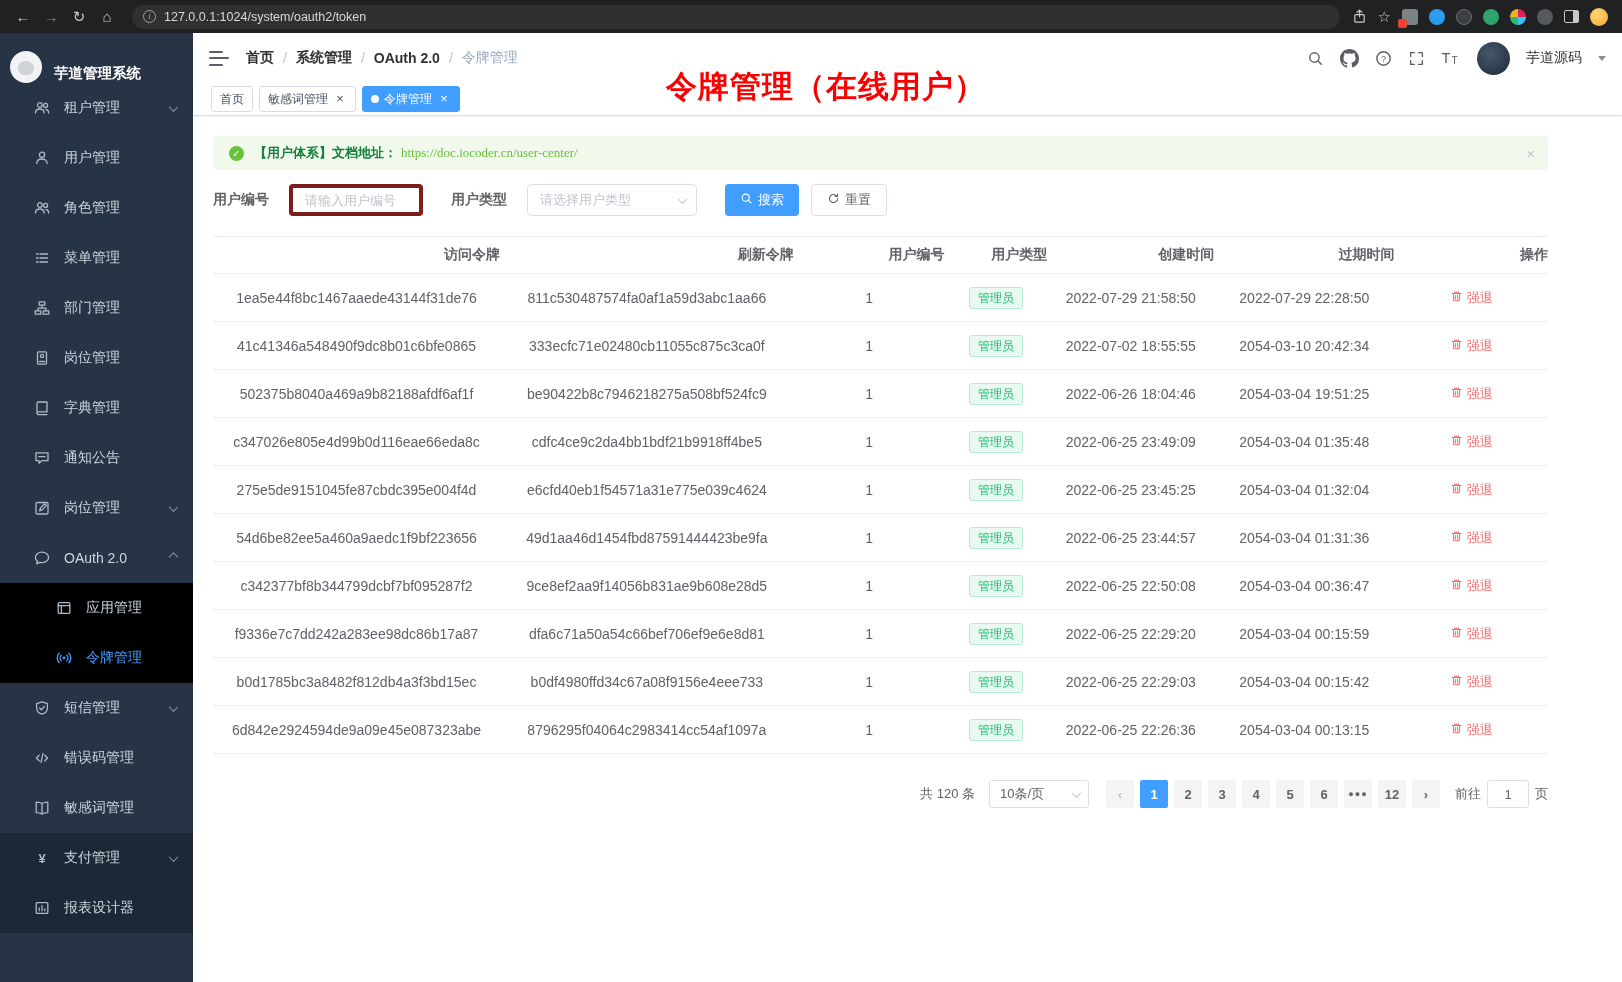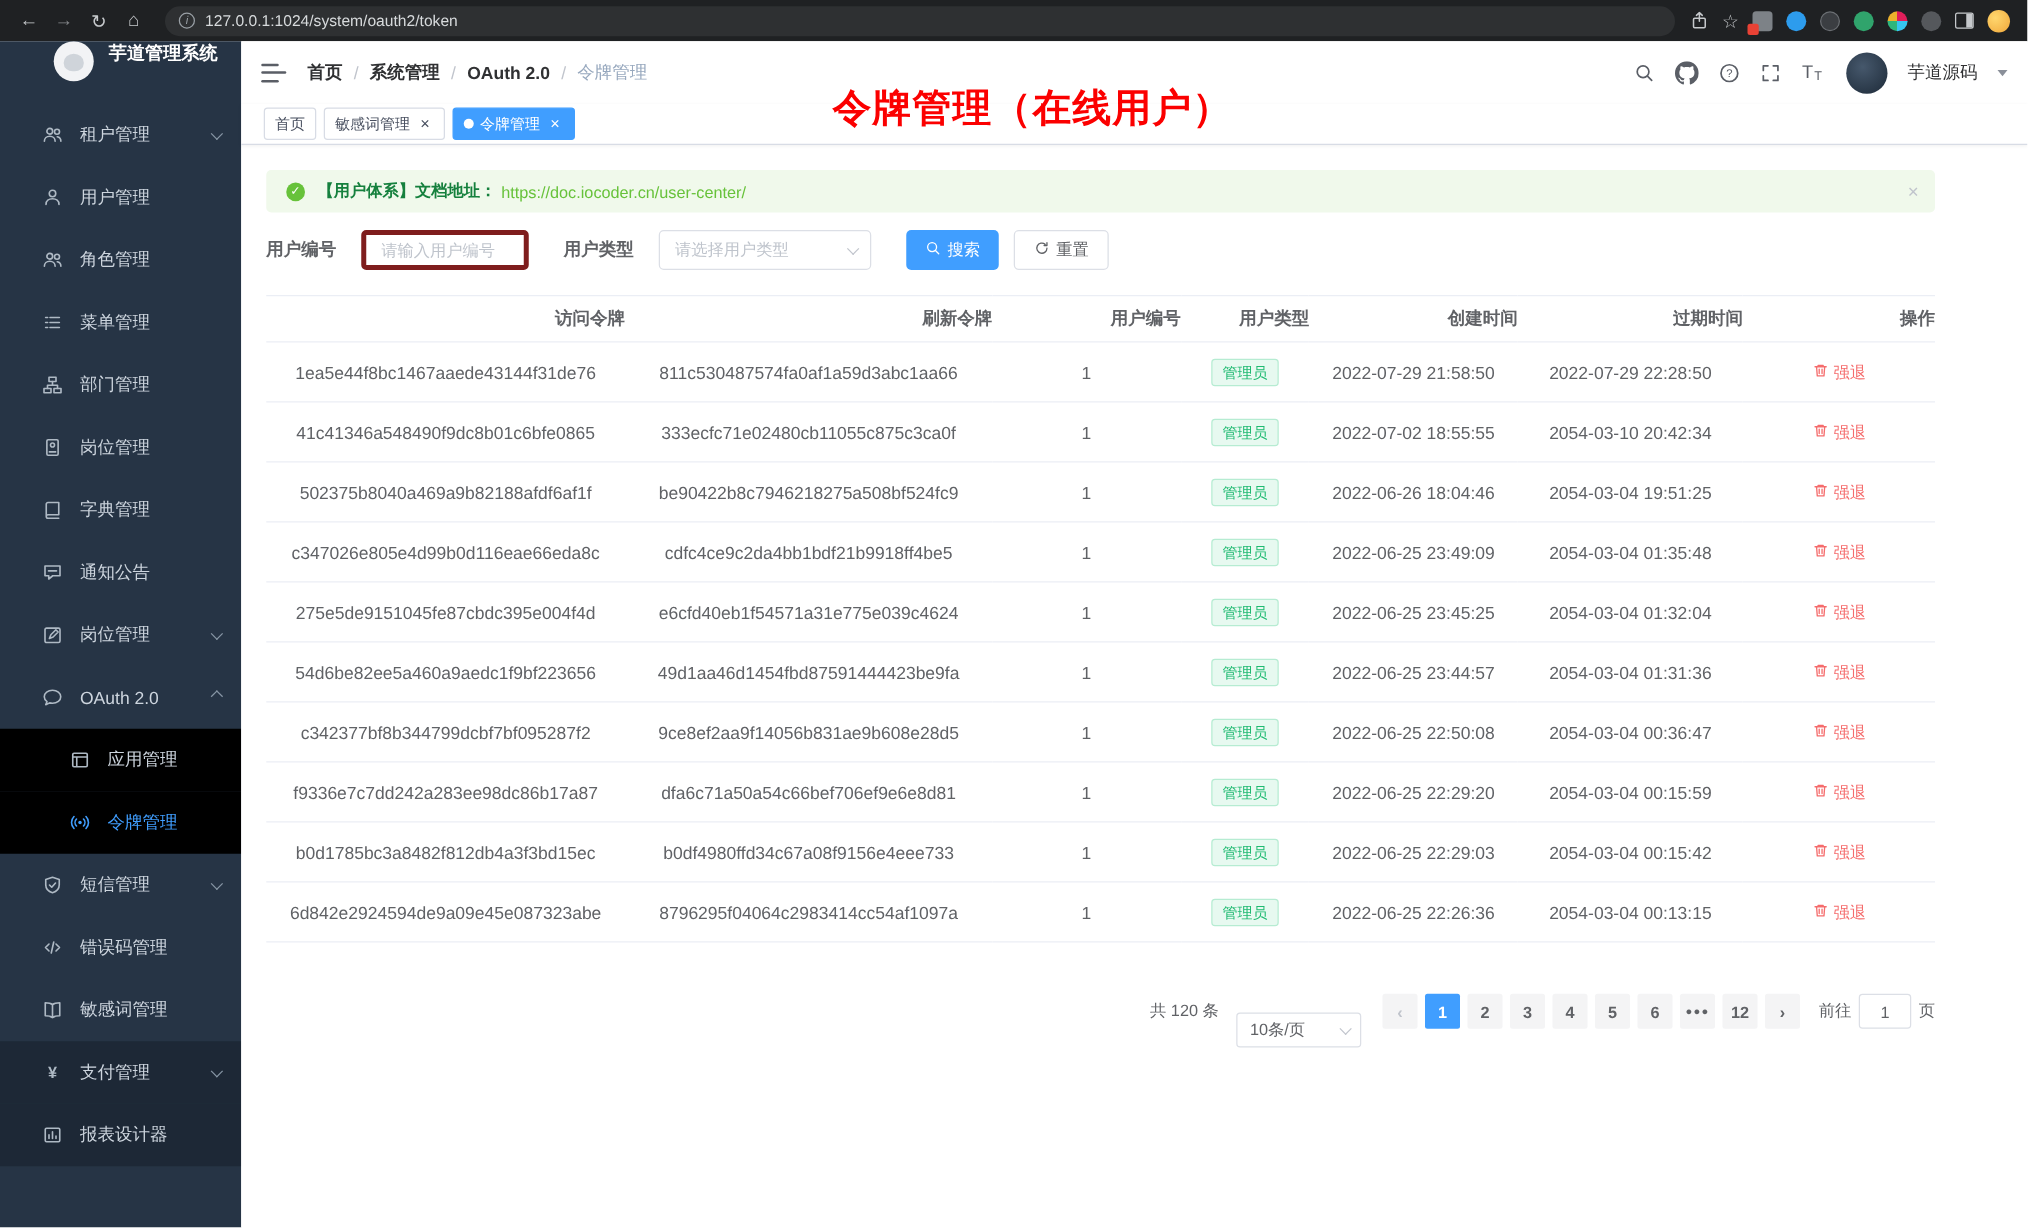--- a/index.html
+++ b/index.html
@@ -24,21 +24,21 @@
   .dot-green{background:#30a46c;}
   .dot-multi{background:conic-gradient(#e01e5a 0 25%,#36c5f0 0 50%,#2eb67d 0 75%,#ecb22c 0 100%);}
   .dot-paw{background:#55585c;}
   .panel-ic{width:15px;height:13px;border:1.5px solid #c6c9cc;border-radius:2px;position:relative;cursor:pointer;}
   .panel-ic::after{content:"";position:absolute;right:0;top:0;bottom:0;width:5px;background:#c6c9cc;}
   .chrome-avatar{width:18px;height:18px;border-radius:50%;background:radial-gradient(circle at 35% 35%,#ffd76e,#f0a73a);cursor:pointer;}
 
   
   .app{display:flex;height:949px;}
   .sidebar{width:193px;flex-shrink:0;background:#263445;display:flex;flex-direction:column;overflow:hidden;}
-  .logo{height:50px;display:flex;align-items:flex-start;padding-left:43px;gap:12px;flex-shrink:0;cursor:pointer;}
+  .logo{height:50px;display:flex;align-items:flex-end;padding-left:10px;gap:12px;flex-shrink:0;cursor:pointer;}
   .logo-img{width:32px;height:32px;border-radius:50%;background:#f2f3f5;position:relative;overflow:hidden;flex-shrink:0;}
   .logo-img::after{content:"";position:absolute;left:8px;top:10px;width:16px;height:14px;border-radius:50% 50% 45% 45%;background:#cfd4da;}
   .logo-text{color:#fff;font-weight:bold;font-size:14.5px;white-space:nowrap;}
   .menu{flex:1;}
   .menu-item{height:50px;display:flex;align-items:center;padding:0 16px 0 34px;color:#cdd5de;font-size:14px;cursor:pointer;}
   .menu-item .mi-icon{width:16px;height:16px;margin-right:14px;display:inline-flex;color:#aeb9c4;flex-shrink:0;}
   .menu-item .mi-label{flex:1;white-space:nowrap;}
   .menu-item.sub{padding-left:56px;background:#000000;}
   .menu-item.active{color:#409eff;}
   .menu-item.active .mi-icon{color:#409eff;}
@@ -70,21 +70,21 @@
   .tag{height:26px;display:inline-flex;align-items:center;border:1px solid #d8dce5;background:#fff;color:#495060;font-size:12px;padding:0 8px;margin-right:6px;cursor:pointer;border-radius:3px;white-space:nowrap;}
   .tag .tag-dot{width:8px;height:8px;border-radius:50%;background:#fff;margin-right:5px;}
   .tag .tag-close{margin-left:5px;width:14px;height:14px;line-height:13px;text-align:center;border-radius:50%;font-size:13px;font-style:normal;}
   .tag.active{background:#409eff;border-color:#409eff;color:#fff;}
 
   
   .content{padding:20px 74px 0 20px;}
   .alert{height:34px;background:#f0f9eb;border-radius:4px;display:flex;align-items:center;padding:0 16px;position:relative;margin-bottom:9px;}
   .alert-check{width:15px;height:15px;border-radius:50%;background:#67c23a;color:#fff;font-size:10px;line-height:15px;text-align:center;margin-right:10px;flex-shrink:0;}
   .alert-text{color:#15803d;font-size:13px;font-weight:bold;}
-  .alert-link{color:#67c23a;font-size:13px;margin-left:4px;text-decoration:none;cursor:pointer;}
+  .alert-link{color:#67c23a;font-size:13px;margin-left:4px;text-decoration:none;cursor:pointer;font-family:Liberation Serif, serif;}
   .alert-close{position:absolute;right:13px;color:#c0c4cc;font-size:15px;cursor:pointer;}
 
   .filter-row{display:flex;align-items:center;margin:14px 0 20px;}
   .f-label{font-weight:bold;color:#606266;font-size:14px;margin-right:20px;white-space:nowrap;}
   .lbl2{margin-left:28px;}
   .f-input{width:134px;height:32px;border:4px solid #7f1d1d;border-radius:4px;padding:12px 12px;font-size:13px;color:#606266;outline:none;font-family:inherit;}
   .f-input::placeholder{color:#bfc4cc;}
   .f-select{width:170px;height:32px;border:1px solid #dcdfe6;border-radius:4px;display:flex;align-items:center;justify-content:space-between;padding:0 10px 0 12px;cursor:pointer;background:#fff;}
   .sel-placeholder{color:#bfc4cc;font-size:13px;}
   .sel-arrow{width:7px;height:7px;border-right:1.2px solid #c0c4cc;border-bottom:1.2px solid #c0c4cc;transform:rotate(45deg) translate(-1px,-1px);flex-shrink:0;}
@@ -92,21 +92,21 @@
   .btn-plain{margin-left:12px;height:32px;background:#fff;color:#606266;border:1px solid #dcdfe6;border-radius:4px;padding:0 15px;font-size:13px;display:inline-flex;align-items:center;gap:5px;cursor:pointer;font-family:Liberation Mono, monospace;}
 
   .data-table{width:100%;border-collapse:collapse;table-layout:fixed;border-top:1px solid #ebeef5;}
   .data-table th{height:37px;font-size:14px;color:#606266;font-weight:bold;border-bottom:1px solid #ebeef5;text-align:right;white-space:nowrap;margin-top:48px;}
   .data-table td{height:48px;font-size:14px;color:#606266;border-bottom:1px solid #ebeef5;text-align:center;white-space:nowrap;overflow:hidden;}
   .badge{display:inline-block;background:#e7f9f0;border:1px solid #b6ecd2;color:#1fba71;font-size:12px;padding:1px 8px;border-radius:3px;line-height:18px;}
   .danger-link{color:#f56c6c;font-size:13px;display:inline-flex;align-items:center;gap:4px;cursor:pointer;text-decoration:none;}
 
   .pagination{display:flex;align-items:center;justify-content:flex-end;margin-top:26px;font-size:13px;color:#606266;}
   .pg-total{margin-right:14px;white-space:nowrap;}
-  .pg-size{width:100px;height:28px;border:1px solid #dcdfe6;border-radius:3px;display:flex;align-items:center;justify-content:space-between;padding:0 8px 0 10px;cursor:pointer;margin-right:14px;font-size:13px;background:#fff;margin-top:30px;}
+  .pg-size{width:100px;height:28px;border:1px solid #dcdfe6;border-radius:3px;display:flex;align-items:center;justify-content:space-between;padding:0 8px 0 10px;cursor:pointer;margin-right:14px;font-size:13px;background:#fff;}
   .pg-btn{min-width:28px;height:28px;background:#f4f4f5;border:none;border-radius:2px;margin:0 3px;font-size:13px;color:#606266;cursor:pointer;font-family:inherit;font-weight:600;}
   .pg-prev{color:#c0c4cc;}
   .pg-btn.active{background:#409eff;color:#fff;}
   .pg-btn.more{font-size:9px;letter-spacing:1px;font-weight:400;}
   .pg-pages{display:inline-flex;}
   .pg-goto-label{margin:0 6px 0 12px;white-space:nowrap;}
   .pg-input{width:42px;height:28px;border:1px solid #dcdfe6;border-radius:3px;text-align:center;font-size:13px;color:#606266;outline:none;font-family:inherit;}
   .pg-unit{margin-left:6px;}
 
   

